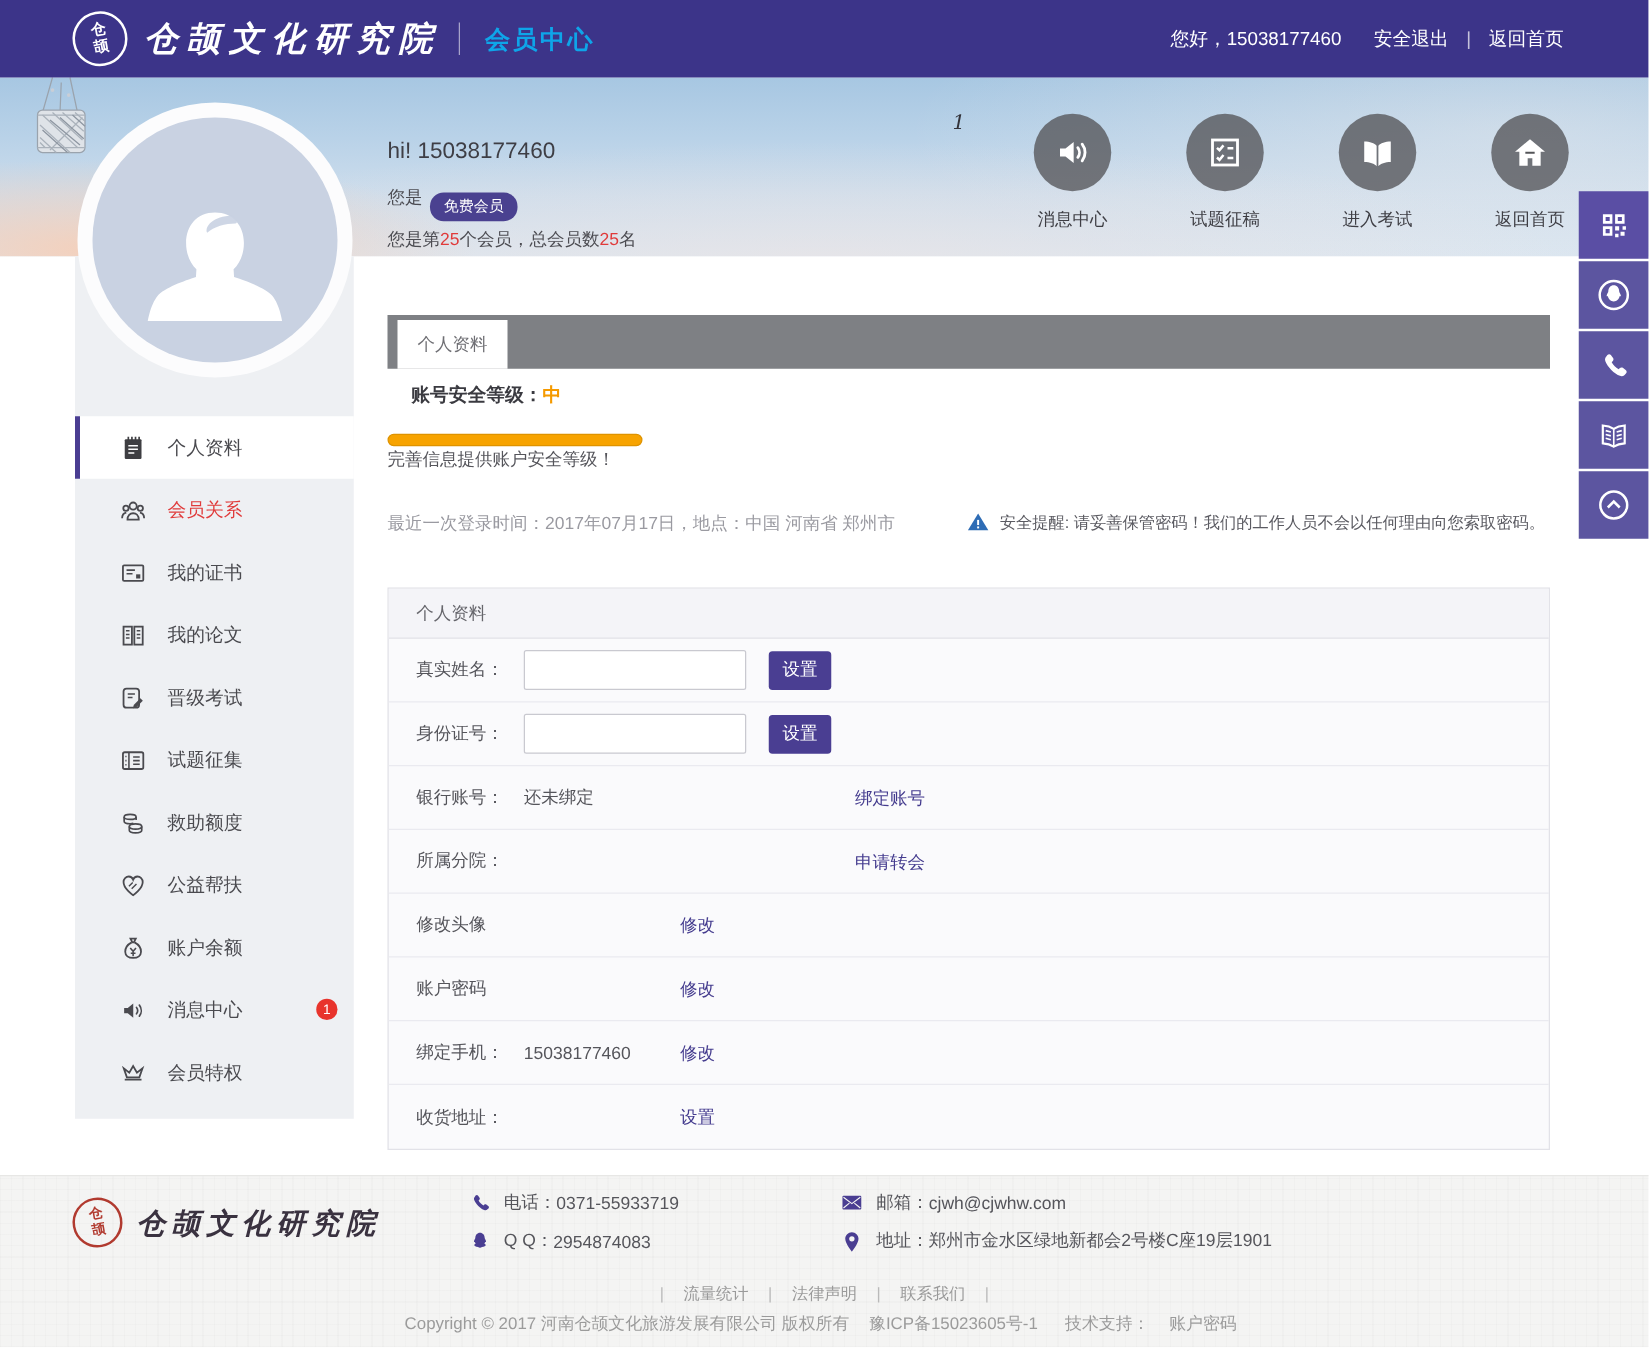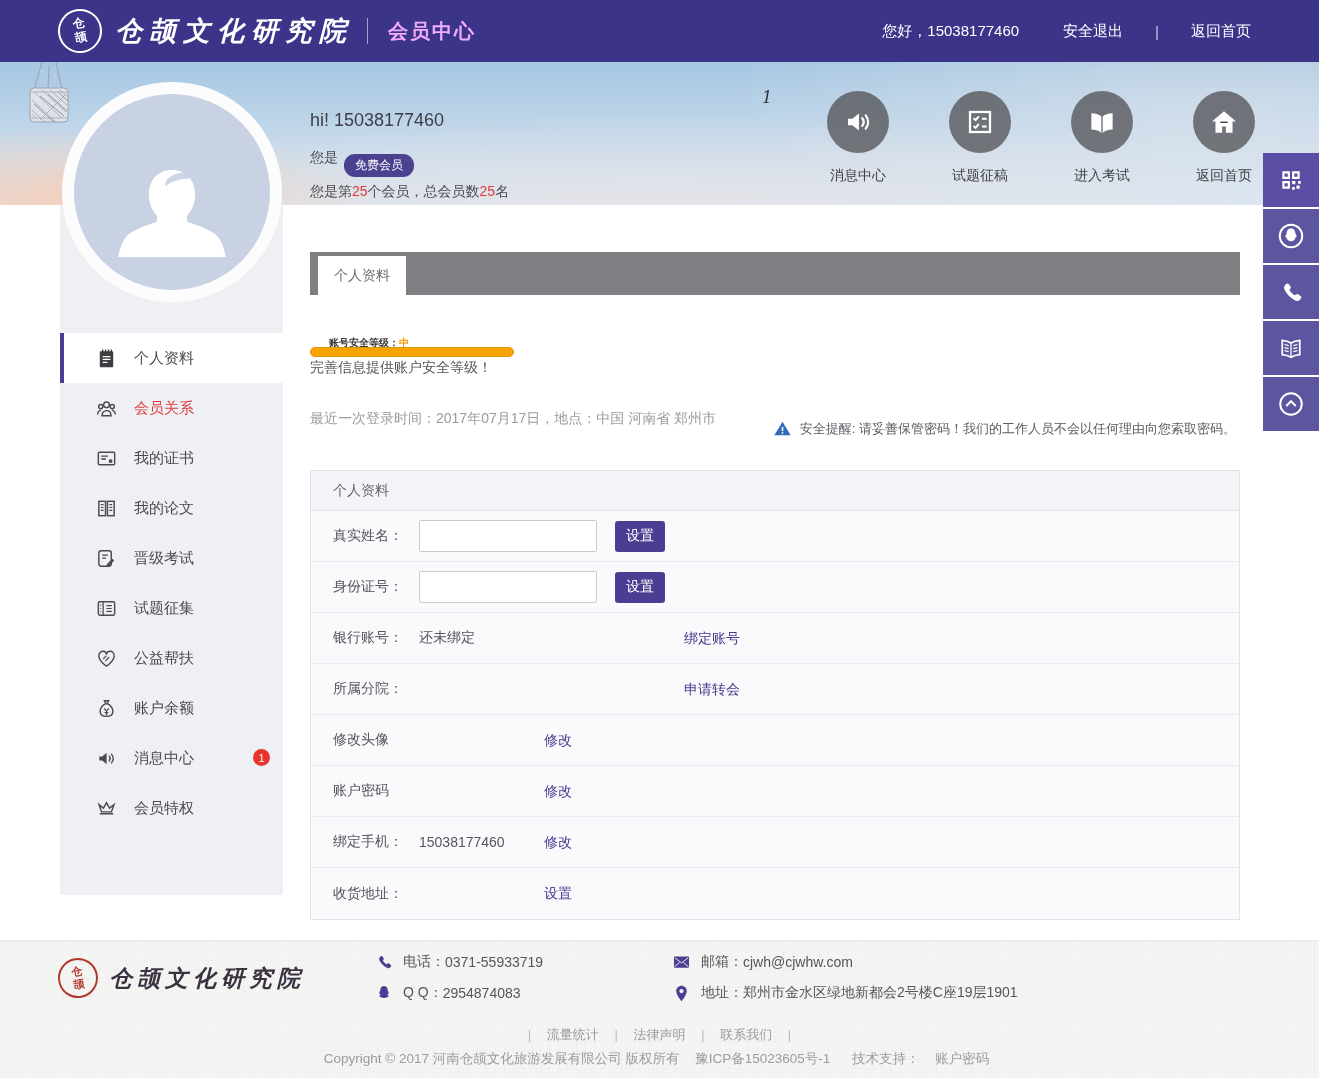--- a/index.html
+++ b/index.html
@@ -7,22 +7,22 @@
        font-family:"Liberation Sans","DejaVu Sans",sans-serif;-webkit-font-smoothing:antialiased;}
   svg{display:block}
 
   
   .header{position:absolute;left:0;top:0;width:1319px;height:62px;background:#3c3489;z-index:10;}
   .brand-wrap{position:absolute;left:58px;top:0;height:62px;display:flex;align-items:center;}
   .seal{width:40px;height:40px;border:2px solid #fff;border-radius:50%;display:flex;align-items:center;justify-content:center;transform:rotate(-10deg);}
   .seal-text{color:#fff;font-size:12px;font-weight:bold;width:1.1em;line-height:1.15;word-break:break-all;text-align:center;}
   .brand{color:#fff;margin-left:13px;font-family:"DejaVu Serif","Liberation Serif",serif;font-style:italic;font-weight:bold;font-size:27px;letter-spacing:7px;white-space:nowrap;}
   .hdr-div{width:1px;height:26px;background:rgba(255,255,255,.55);margin:0 20px 0 14px;}
-  .portal{color:#f0abfc;font-size:20px;font-weight:bold;letter-spacing:2px;}
-  .header-right{position:absolute;right:68px;top:0;height:62px;display:flex;align-items:center;color:#fff;font-size:15px;gap:18px;}
+  .portal{color:#0ea5e9;font-size:20px;font-weight:bold;letter-spacing:2px;}
+  .header-right{position:absolute;right:68px;top:0;height:62px;display:flex;align-items:center;color:#fff;font-size:15px;}
   .hr-greeting{margin-right:26px;}
   .hr-link{cursor:pointer;}
   .hr-sep{margin:0 14px;opacity:.7;}
 
   
   .banner{position:absolute;left:0;top:62px;width:1319px;height:143px;
     background:
       radial-gradient(ellipse 420px 100px at 6% 96%, rgba(247,206,182,.9), rgba(247,206,182,0) 72%),
       radial-gradient(ellipse 800px 130px at 50% 104%, rgba(240,228,226,.55), rgba(240,228,226,0) 75%),
       radial-gradient(ellipse 700px 190px at 92% 30%, rgba(252,243,238,.35), rgba(252,243,238,0) 70%),
@@ -51,26 +51,26 @@
   .menu{position:absolute;left:60px;top:333px;width:223px;z-index:6;}
   .menu-item{height:50px;display:flex;align-items:center;padding-left:31px;box-sizing:border-box;border-left:4px solid transparent;font-size:15px;color:#4a4a4f;cursor:pointer;position:relative;}
   .menu-item.active{background:#fff;border-left-color:#4a3d92;}
   .menu-item.highlight .mi-label{color:#e03b3b;}
   .mi-icon{width:23px;height:23px;margin-right:16px;flex:0 0 auto;}
   .badge-red{position:absolute;right:13px;top:16px;width:17px;height:17px;border-radius:50%;background:#e8342c;color:#fff;font-size:11px;display:flex;align-items:center;justify-content:center;}
 
   
   .tabbar{position:absolute;left:310px;top:252px;width:930px;height:43px;background:#7e8084;}
   .tab-active{position:absolute;left:8px;top:4px;width:88px;height:39px;background:#fff;color:#6f6f74;font-size:14px;display:flex;align-items:center;justify-content:center;cursor:pointer;}
-  .sec-line{position:absolute;left:310px;top:336px;font-size:10px;font-weight:bold;color:#3a3a40;padding-left:19px;}
+  .sec-line{position:absolute;left:310px;top:307px;font-size:15px;font-weight:bold;color:#3a3a40;padding-left:19px;}
   .sec-level{color:#f59a00;}
   .progress{position:absolute;left:310px;top:347px;width:202px;height:8px;background:#f7a300;border:1px solid #de9300;border-radius:6px;}
   .sec-tip{position:absolute;left:310px;top:359px;font-size:14px;color:#55555b;}
   .login-row{position:absolute;left:310px;top:410px;font-size:14px;color:#9a9aa1;}
-  .warn-row{position:absolute;right:83px;top:408px;display:flex;align-items:center;font-size:13px;color:#5b5b62;margin-top:11px;}
+  .warn-row{position:absolute;right:83px;top:408px;display:flex;align-items:center;font-size:13px;color:#5b5b62;}
   .warn-row svg{margin-right:8px;}
 
   .panel{position:absolute;left:310px;top:470px;width:930px;height:450px;box-sizing:border-box;border:1px solid #e2e2e8;background:#fafafc;}
   .panel-h{height:40px;background:#f4f4f8;border-bottom:1px solid #e2e2e8;display:flex;align-items:center;padding-left:22px;font-size:14px;color:#66666c;box-sizing:border-box;}
   .prow{height:51px;border-bottom:1px solid #eaeaf0;display:flex;align-items:center;padding-left:22px;font-size:14px;color:#55555b;box-sizing:border-box;position:relative;}
   .prow:last-child{border-bottom:none;}
   .plabel{width:86px;flex:0 0 auto;}
   .pvalue{margin-left:0;}
   .txt{width:178px;height:32px;box-sizing:border-box;border:1px solid #c9c9d0;border-radius:2px;background:#fff;margin-left:0;padding:0 8px;font-size:14px;color:#333;outline:none;}
   .btn-set{width:50px;height:31px;margin-left:18px;background:#4a3e92;color:#fff;border:none;border-radius:3px;font-size:14px;cursor:pointer;}
@@ -275,20 +275,31 @@
         <g fill="none" stroke="#4a4a4f" stroke-width="1.5">
           <rect x="3.5" y="5" width="17" height="14" rx="1.5"></rect>
           <path d="M8.5 5v14M12 9h5.5M12 12h5.5M12 15h5.5" stroke-width="1.3"></path>
           <path d="M5.5 8.5h1M5.5 12h1M5.5 15.5h1" stroke-width="1.3"></path>
         </g>
       </svg>
       <span class="mi-label">试题征集</span>
     </div>
     <div class="menu-item">
       <svg class="mi-icon" viewBox="0 0 24 24">
+        <g fill="none" stroke="#4a4a4f" stroke-width="1.4">
+          <ellipse cx="9.5" cy="6.8" rx="5" ry="2.1"></ellipse>
+          <path d="M4.5 6.8v3.6c0 1.2 2.2 2.1 5 2.1 1 0 1.9-.1 2.7-.3M14.5 6.8v2.6"></path>
+          <ellipse cx="14" cy="14.8" rx="5.2" ry="2.2"></ellipse>
+          <path d="M8.8 14.8v3.2c0 1.2 2.3 2.2 5.2 2.2s5.2-1 5.2-2.2v-3.2"></path>
+        </g>
+      </svg>
+      <span class="mi-label">救助额度</span>
+    </div>
+    <div class="menu-item">
+      <svg class="mi-icon" viewBox="0 0 24 24">
         <path d="M12 20s-8-5.2-8-11c0-2.6 2-4.6 4.4-4.6 1.7 0 3.1 1.2 3.6 2.6.5-1.4 1.9-2.6 3.6-2.6C18 4.4 20 6.4 20 9c0 5.8-8 11-8 11z" fill="none" stroke="#4a4a4f" stroke-width="1.5"></path>
         <path d="M8.5 12.5l3.2-3.2M10.8 14.6l4-4" stroke="#4a4a4f" stroke-width="1.2" fill="none"></path>
       </svg>
       <span class="mi-label">公益帮扶</span>
     </div>
     <div class="menu-item">
       <svg class="mi-icon" viewBox="0 0 24 24">
         <g fill="none" stroke="#4a4a4f" stroke-width="1.5">
           <path d="M9.8 4h4.4l-1.6 3.2h-1.2z"></path>
           <path d="M10.8 7.2C7 9.2 5.4 12.2 5.4 15c0 3.1 2.6 5.1 6.6 5.1s6.6-2 6.6-5.1c0-2.8-1.6-5.8-5.4-7.8"></path>

